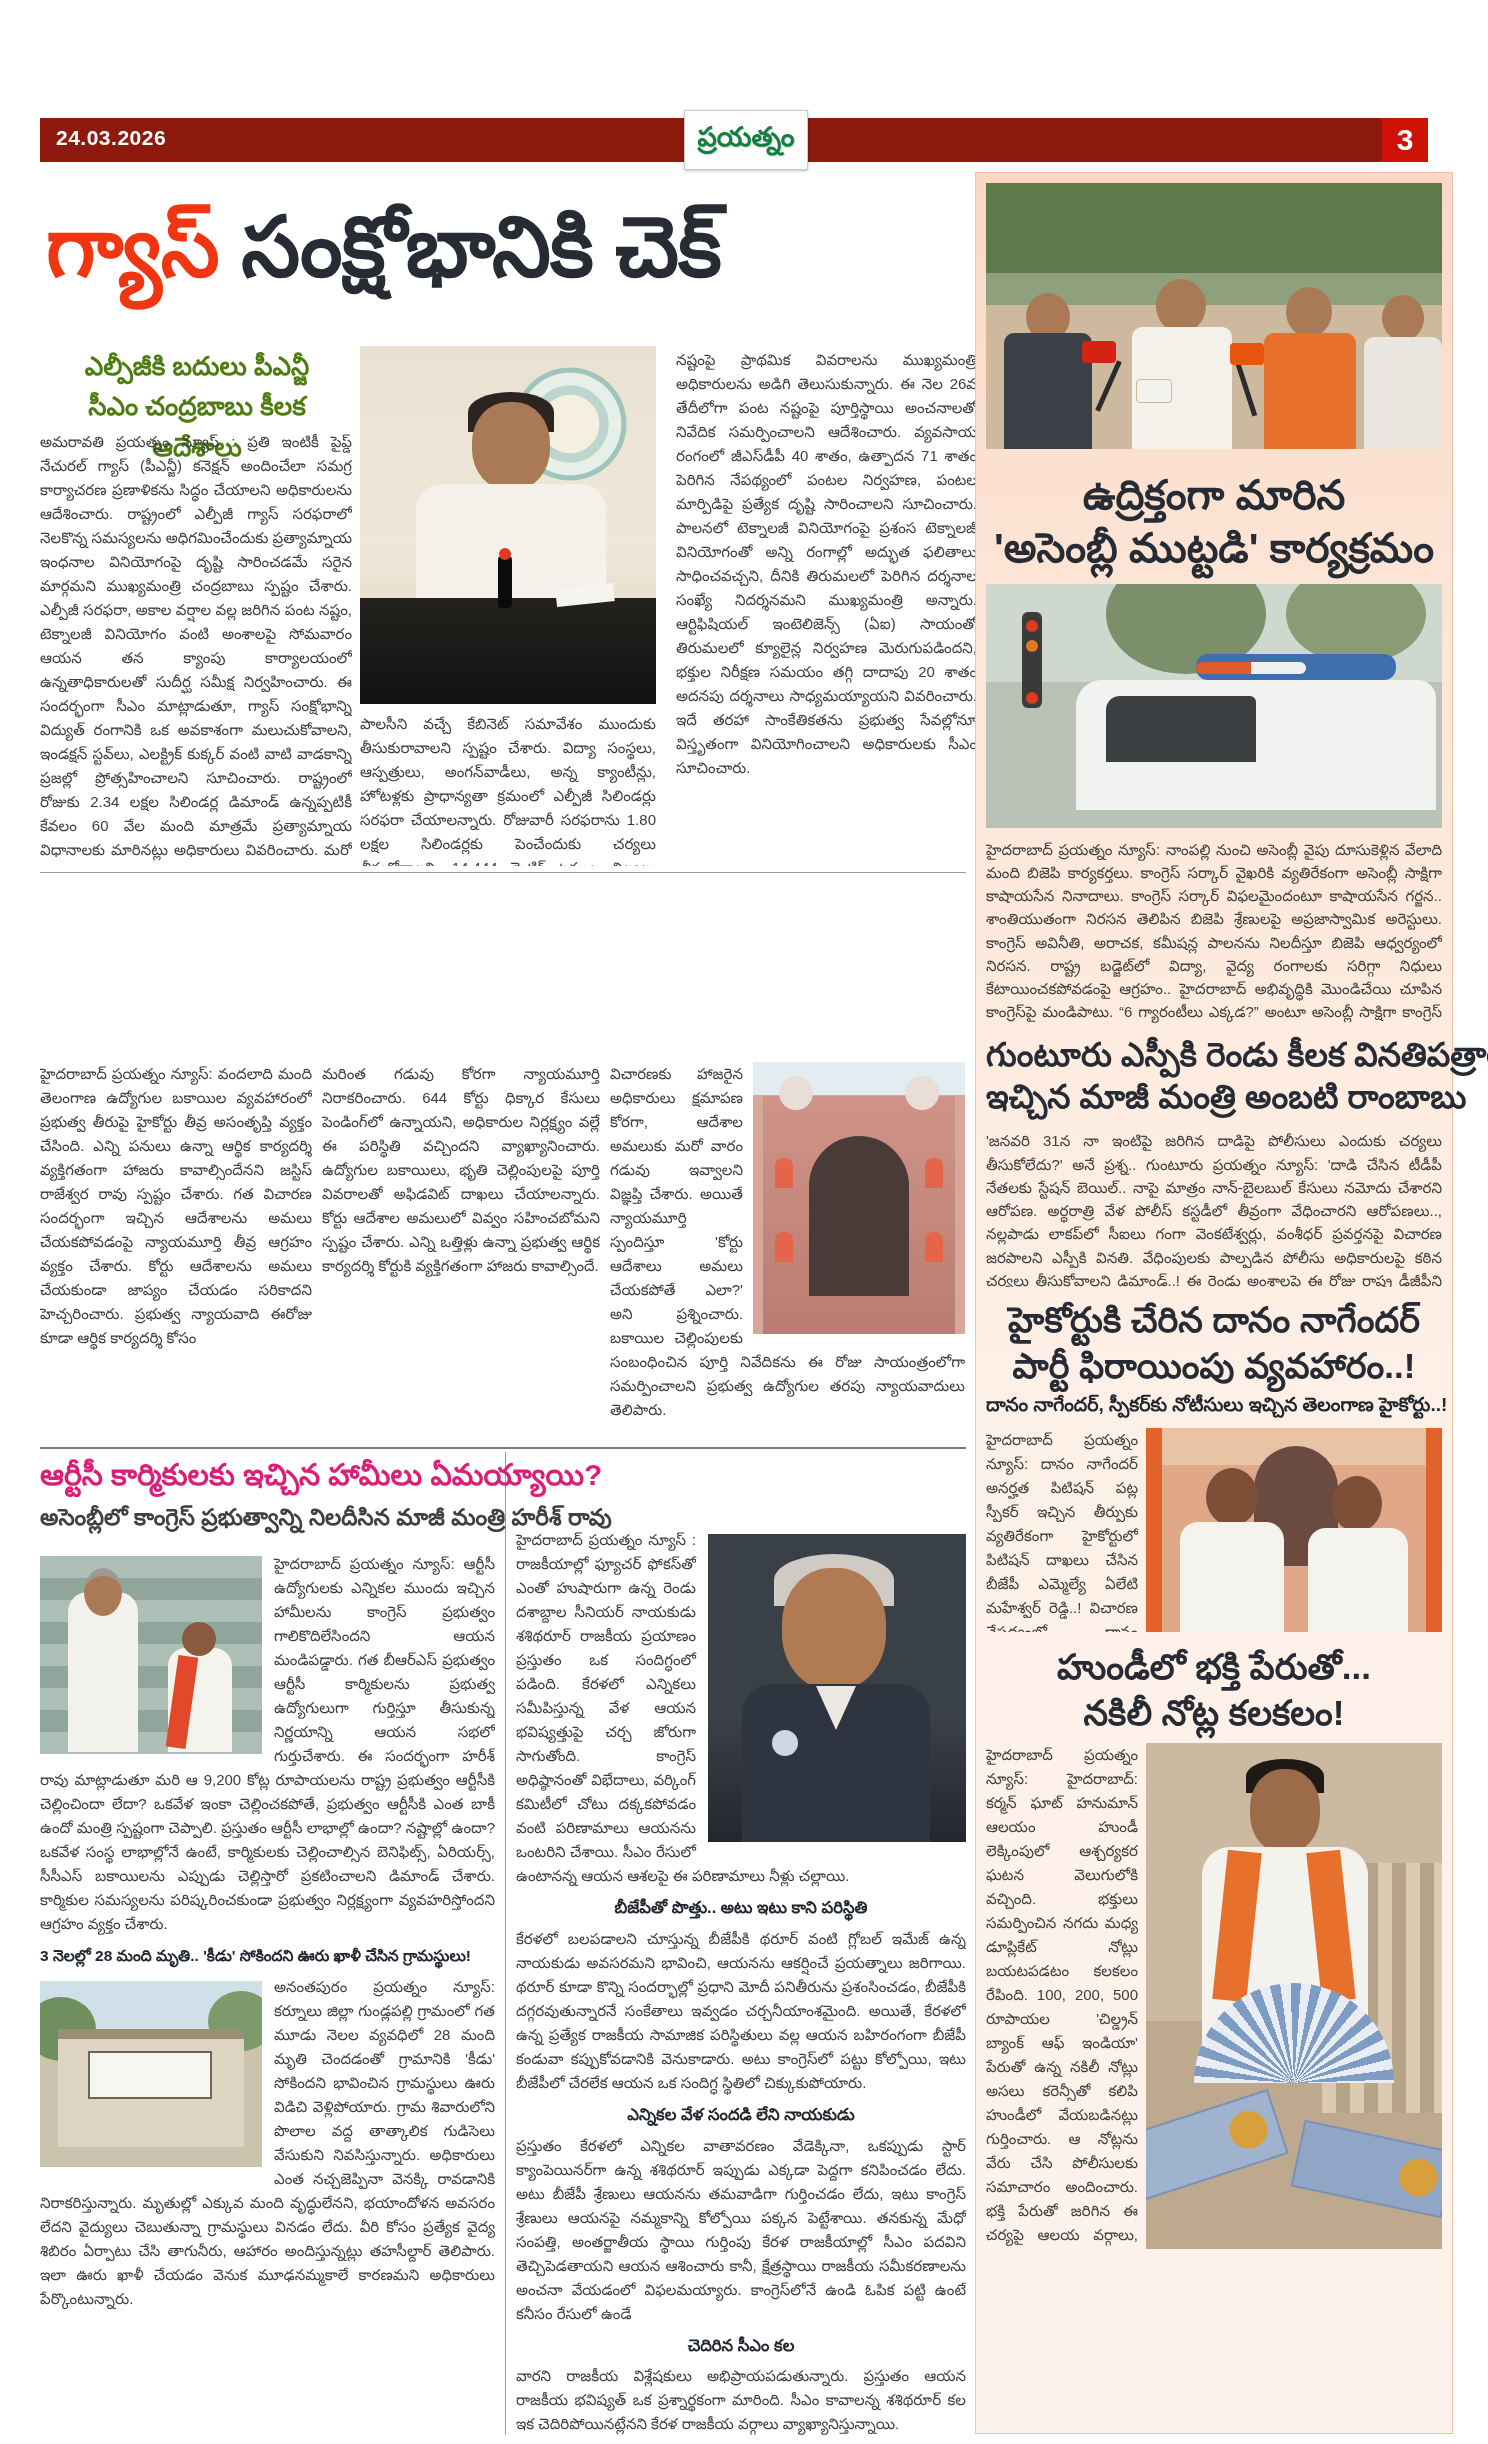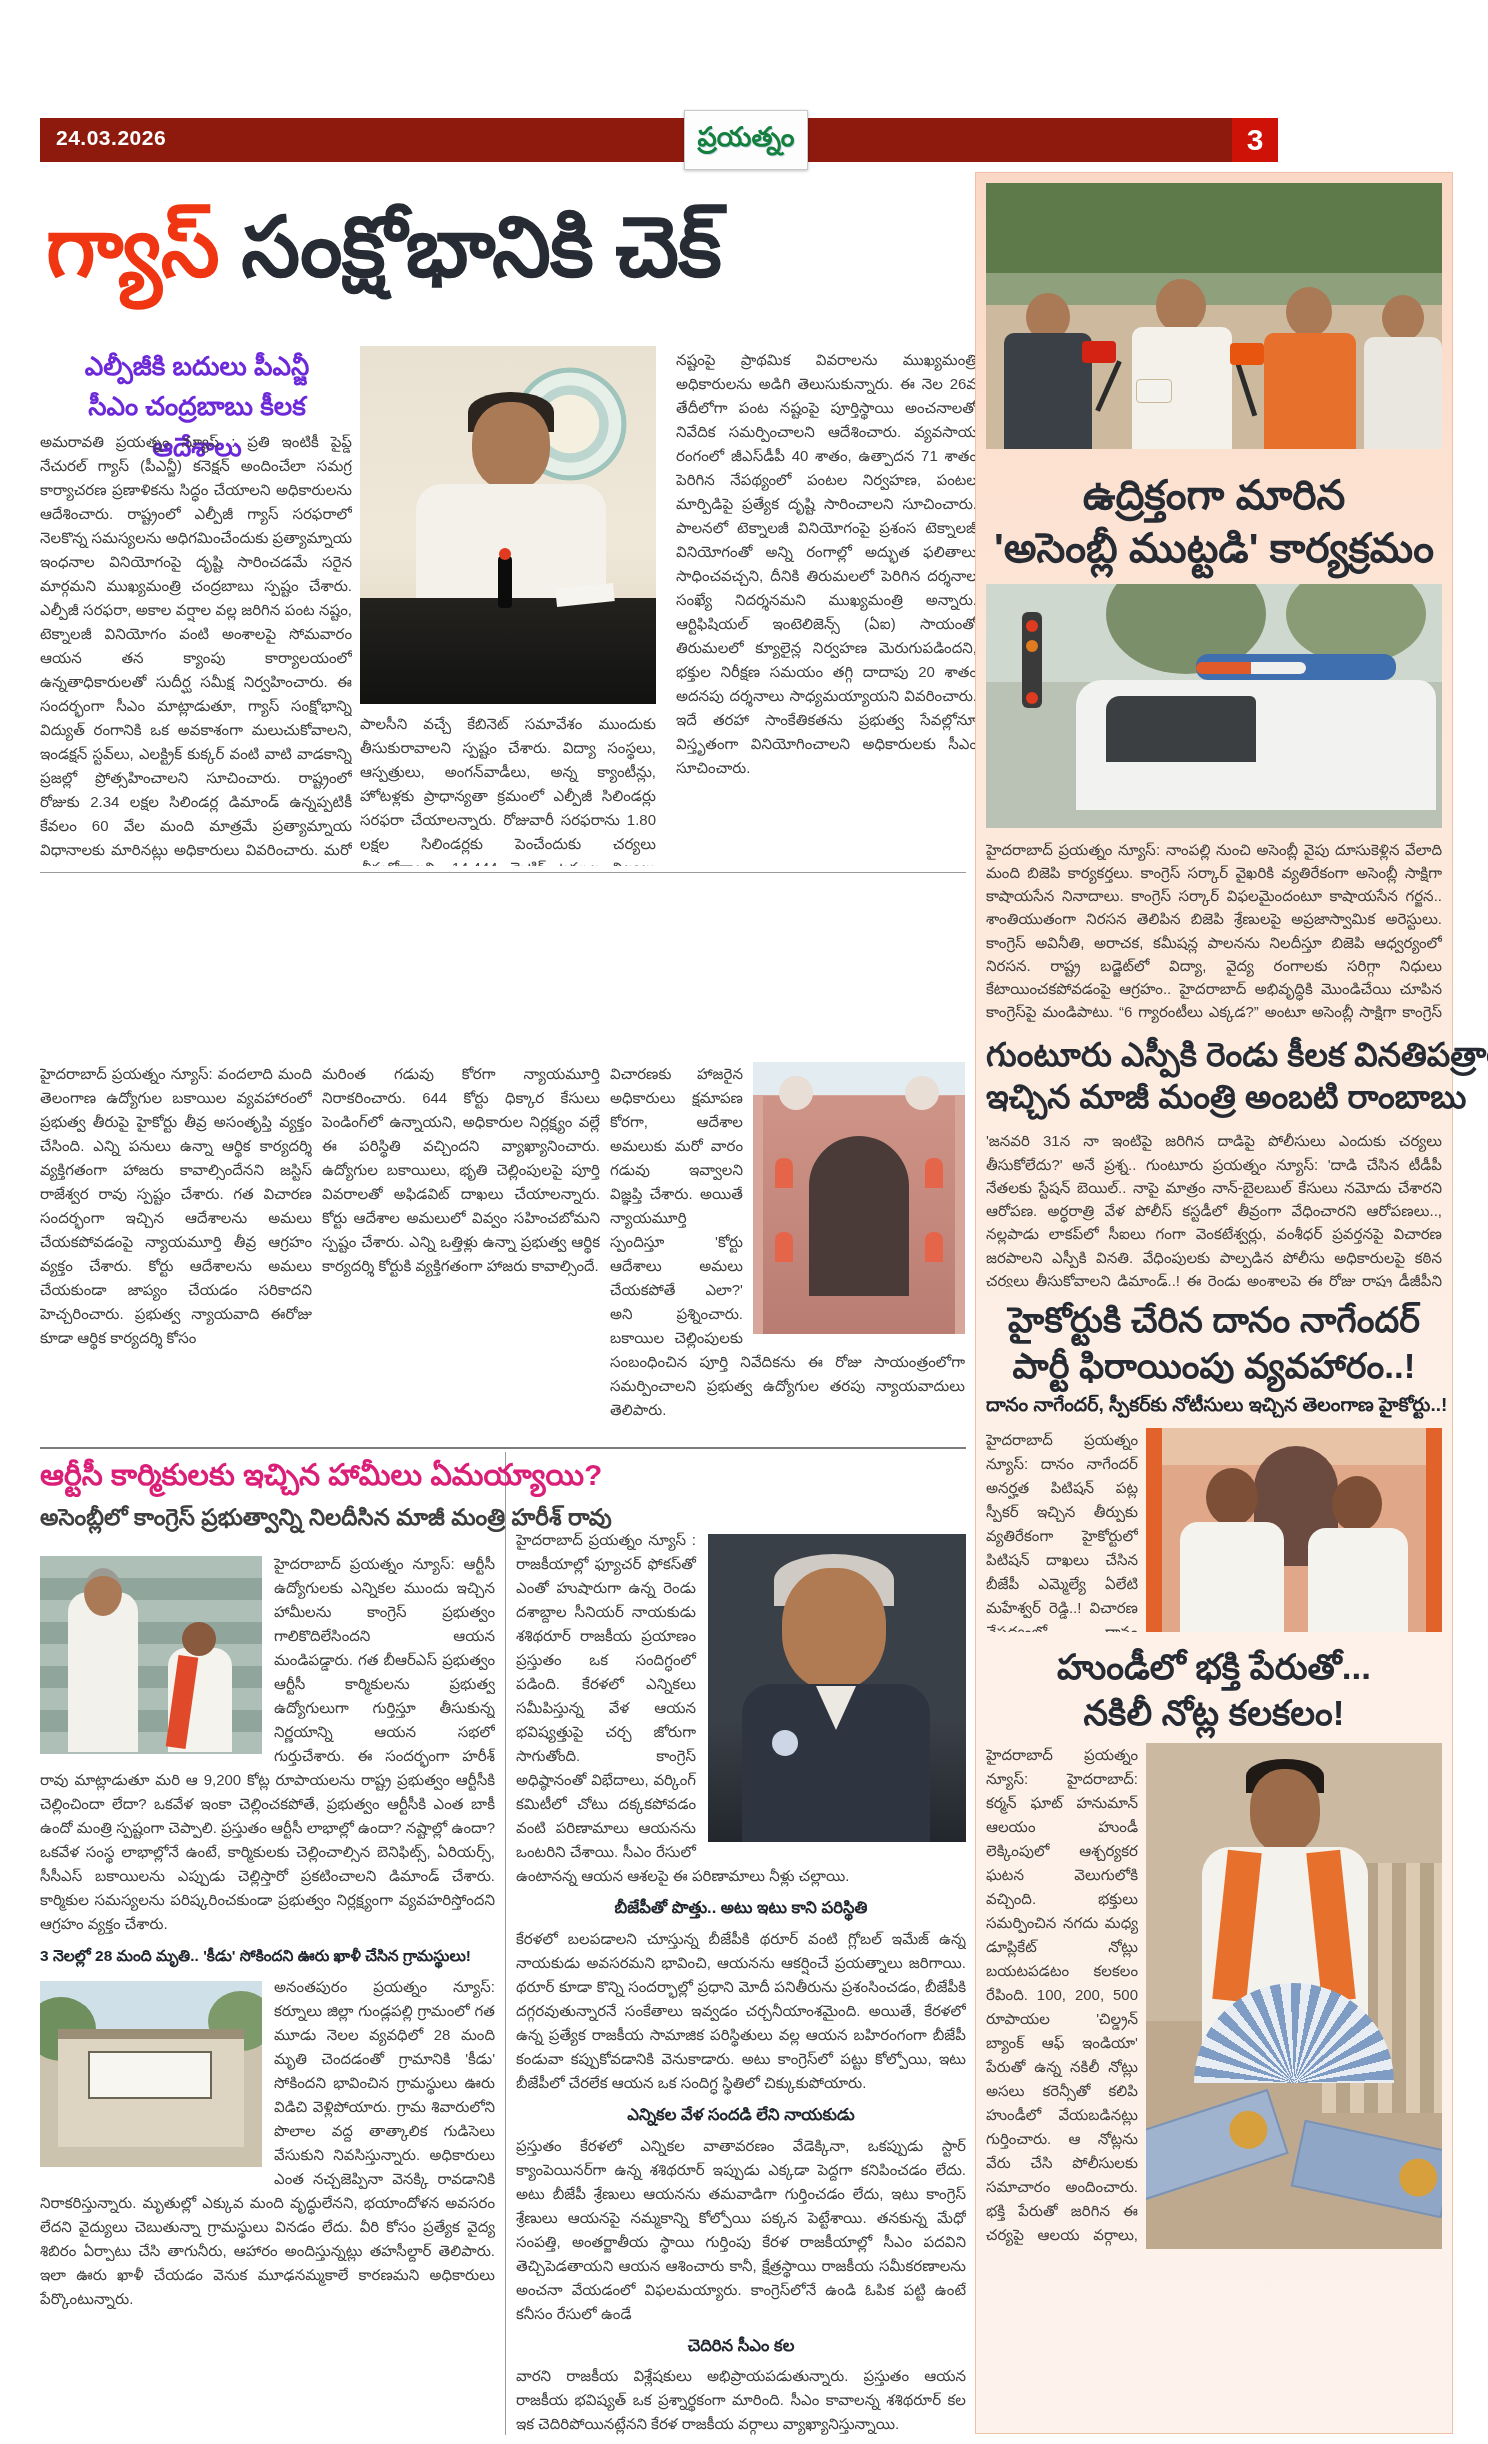--- a/index.html
+++ b/index.html
@@ -1,31 +1,31 @@
 <!DOCTYPE html>
 <html><head>
 <meta charset="utf-8">
 <style>
   html,body{margin:0;padding:0;background:#ffffff;}
   #page{position:relative;width:1488px;height:2444px;background:#ffffff;overflow:hidden;
         font-family:"Liberation Sans",sans-serif;color:#3a3a38;}
   .abs{position:absolute;}
   
-  .topbar{left:40px;top:118px;width:1238px;height:44px;background:#8e1a0e;}
+  .topbar{left:40px;top:118px;width:1388px;height:44px;background:#8e1a0e;}
   .topbar .date{position:absolute;left:16px;top:8px;color:#fff;font-size:21px;font-weight:bold;letter-spacing:.5px;}
   .pagenum{position:absolute;right:0;top:0;width:46px;height:44px;background:#cf1208;color:#fff;
            font-size:30px;font-weight:bold;display:flex;align-items:center;justify-content:center;}
   .masthead{left:684px;top:110px;width:122px;height:58px;background:#fdfdfd;border:1px solid #c9c9c9;
             display:flex;align-items:center;justify-content:center;box-shadow:0 1px 3px rgba(0,0,0,.25);}
   .masthead span{color:#15803d;font-size:27px;font-weight:bold;text-shadow:1px 1px 0 #cdd8ee;}
   
   .lead-headline{left:46px;top:168px;width:930px;height:158px;font-size:84px;font-weight:800;
                  line-height:158px;white-space:nowrap;color:#262b34;letter-spacing:-1px;}
   .hl-accent{color:#ef3511;}
-  .deck{left:40px;top:346px;width:314px;text-align:center;color:#6d28d9;font-size:26px;font-weight:bold;line-height:1.55;}
+  .deck{left:40px;top:346px;width:314px;text-align:center;color:#4d7c0f;font-size:26px;font-weight:bold;line-height:1.55;}
   .bodytext{font-size:15px;line-height:1.6;text-align:justify;overflow:hidden;color:#3c3c3a;}
   .lead-c1{left:40px;top:430px;width:312px;height:436px;}
   .lead-c2{left:360px;top:712px;width:296px;height:154px;}
   .lead-c3{left:664px;top:348px;width:301px;height:518px;margin-left:12px;}
   .rule-h{background:#9a9a9a;height:1px;}
   
   .photo{position:relative;overflow:hidden;}
   .cm-photo{left:360px;top:346px;width:296px;height:358px;background:linear-gradient(180deg,#e9e2d2 0%,#efe7d8 55%,#ddd3c0 100%);}
   .cm-emblem{position:absolute;left:150px;top:18px;width:120px;height:120px;border-radius:50%;
              background:radial-gradient(circle at 50% 50%,#f4efdf 0 34%,#bcd6cf 35% 45%,#e7efe9 46% 60%,#9fc4bb 61% 66%,transparent 67%);}

